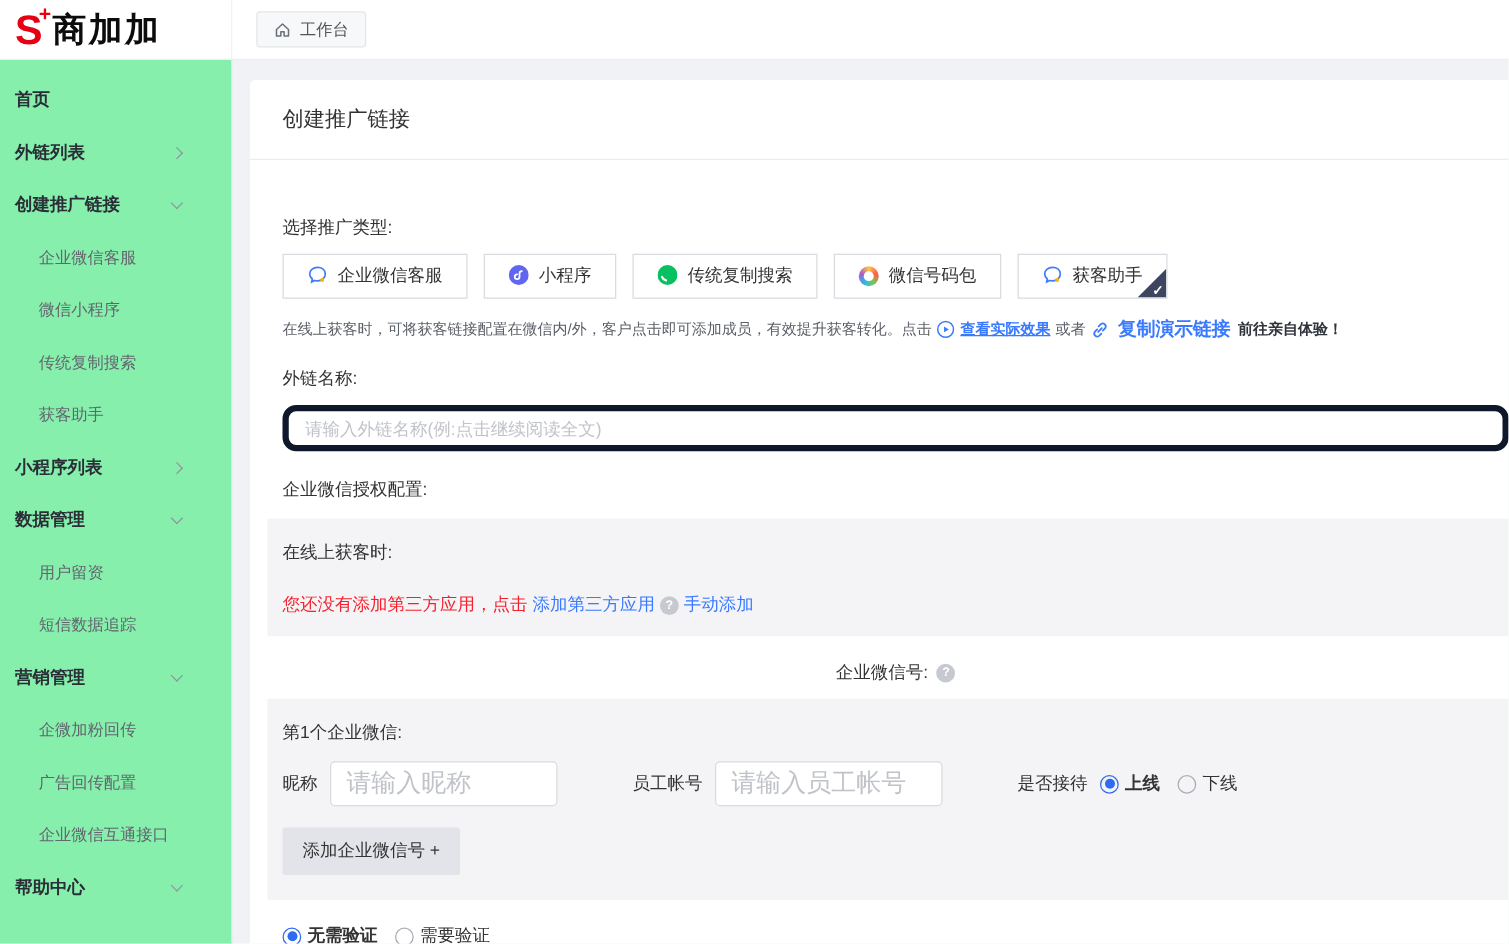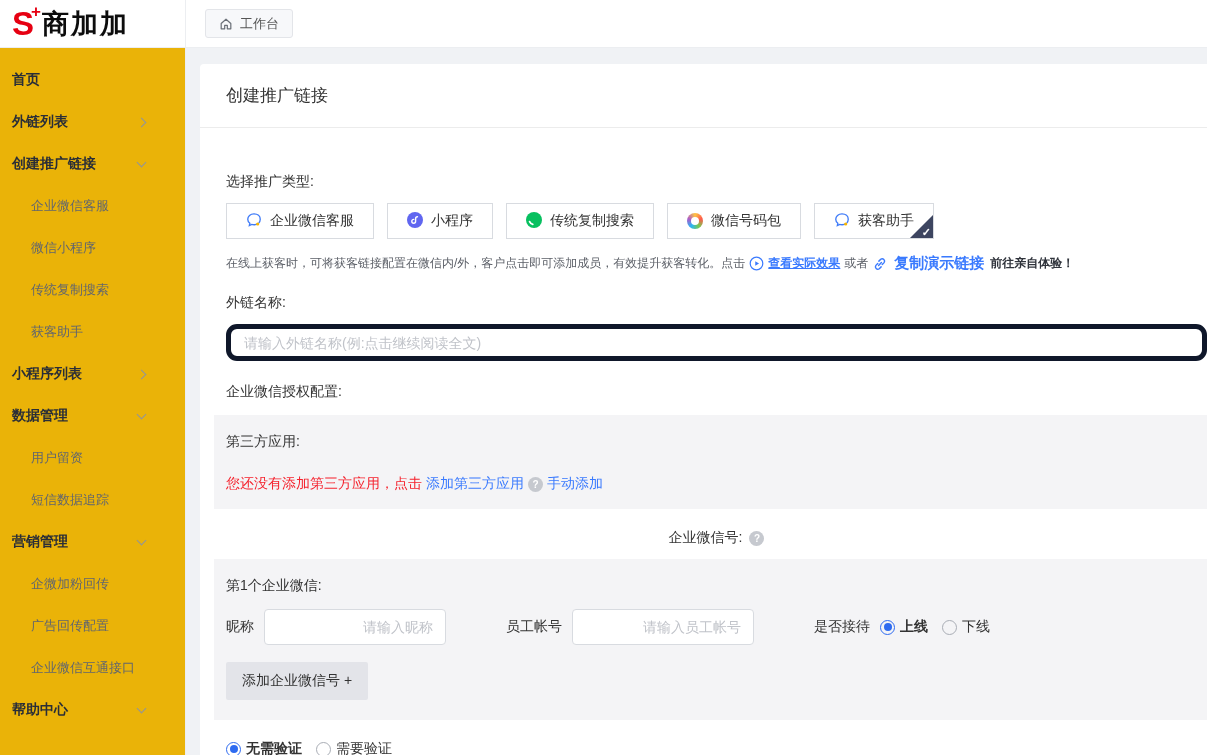--- a/index.html
+++ b/index.html
@@ -14,21 +14,21 @@
   .logo-mark { color:#e60012; font-size:33px; font-weight:900; line-height:1; letter-spacing:-1px; }
   .logo-plus { font-size:17px; font-weight:900; vertical-align:top; position:relative; top:-4px; margin-left:-2px; }
   .logo-text { font-size:27px; font-weight:900; color:#0c0c0c; letter-spacing:2px; margin-left:2px; }
   .topbar-cell { background:#fff; border-bottom:1px solid #eceef1; display:flex; align-items:center; }
   .tab-chip { margin-left:19px; height:29px; display:flex; align-items:center; gap:7px;
     padding:0 13px; background:#f7f8fa; border:1px solid #e3e5e9; border-radius:3px;
     font-size:13px; color:#555; cursor:pointer; }
   .home-ico { display:flex; }
 
   
-  .sidebar-cell { background:#eab308; border-right:1px solid #eceef1; padding-top:11px; overflow:hidden; }
+  .sidebar-cell { background:#86efac; border-right:1px solid #eceef1; padding-top:11px; overflow:hidden; }
   .side-item { height:42px; display:flex; align-items:center; position:relative;
     padding-left:12px; cursor:pointer; }
   .side-item.top { font-weight:bold; font-size:14px; color:#2a2e37; }
   .side-item.sub { font-size:13px; color:#62666e; padding-left:31px; }
   .chev { position:absolute; right:40px; width:7px; height:7px;
     border-right:1.6px solid #8f949d; border-bottom:1.6px solid #8f949d; }
   .chev.right { transform:rotate(-45deg); }
   .chev.down  { transform:rotate(45deg); top:16px; }
 
   
@@ -67,21 +67,21 @@
   .warn-red { color:#f5222d; }
   .blue-link { color:#3a7afe; cursor:pointer; }
   .q-icon { width:15px; height:15px; border-radius:50%; background:#c6c9cf; color:#fff;
     font-size:10px; font-weight:bold; display:inline-flex; align-items:center; justify-content:center;
     cursor:pointer; flex:none; }
   .label-row { display:flex; align-items:center; gap:7px; margin-bottom:12px; font-size:14px; color:#333;justify-content:center; }
 
   .form-row { display:flex; align-items:center; margin-top:14px; }
   .f-label { font-size:14px; color:#333; margin-right:10px; }
   .input-sm { width:182px; height:36px; border:1px solid #d8dbe0; border-radius:4px;
-    padding:0 12px; font-size:14px; color:#333; outline:none; background:#fff;text-align:right; }
+    padding:0 12px; font-size:20px; color:#333; outline:none; background:#fff; }
   .gap60 { width:60px; flex:none; }
   .radio { display:flex; align-items:center; gap:5px; font-size:14px; color:#333;
     cursor:pointer; margin-right:14px; }
   .rc { width:15px; height:15px; border-radius:50%; flex:none; position:relative; }
   .rc.on { border:1.6px solid #2e6bf0; }
   .rc.on::after { content:""; position:absolute; inset:2.5px; border-radius:50%; background:#2e6bf0; }
   .rc.off { border:1px solid #a9adb5; }
   .radio .on-label { font-weight:600; }
   .add-btn { margin-top:17px; background:#e3e4e9; border:none; border-radius:2px;
     padding:10px 16px; font-size:14px; color:#333; cursor:pointer; }
@@ -238,21 +238,21 @@
           <span class="tip-link-lg">复制演示链接</span>
           <span class="tip-post">前往亲自体验！</span>
         </div>
 
         <div class="sec-label">外链名称:</div>
         <input class="input-lg" type="text" placeholder="请输入外链名称(例:点击继续阅读全文)" style="">
 
         <div class="sec-label" style="margin-bottom:14px;">企业微信授权配置:</div>
 
         <div class="gray-box">
-          <div class="box-label">第三方应用:</div>
+          <div class="box-label">在线上获客时:</div>
           <div class="warn-line">
             <span class="warn-red">您还没有添加第三方应用，点击</span>
             <span class="blue-link">添加第三方应用</span>
             <span class="q-icon">?</span>
             <span class="blue-link">手动添加</span>
           </div>
         </div>
 
         <div class="label-row">
           <span>企业微信号:</span>

